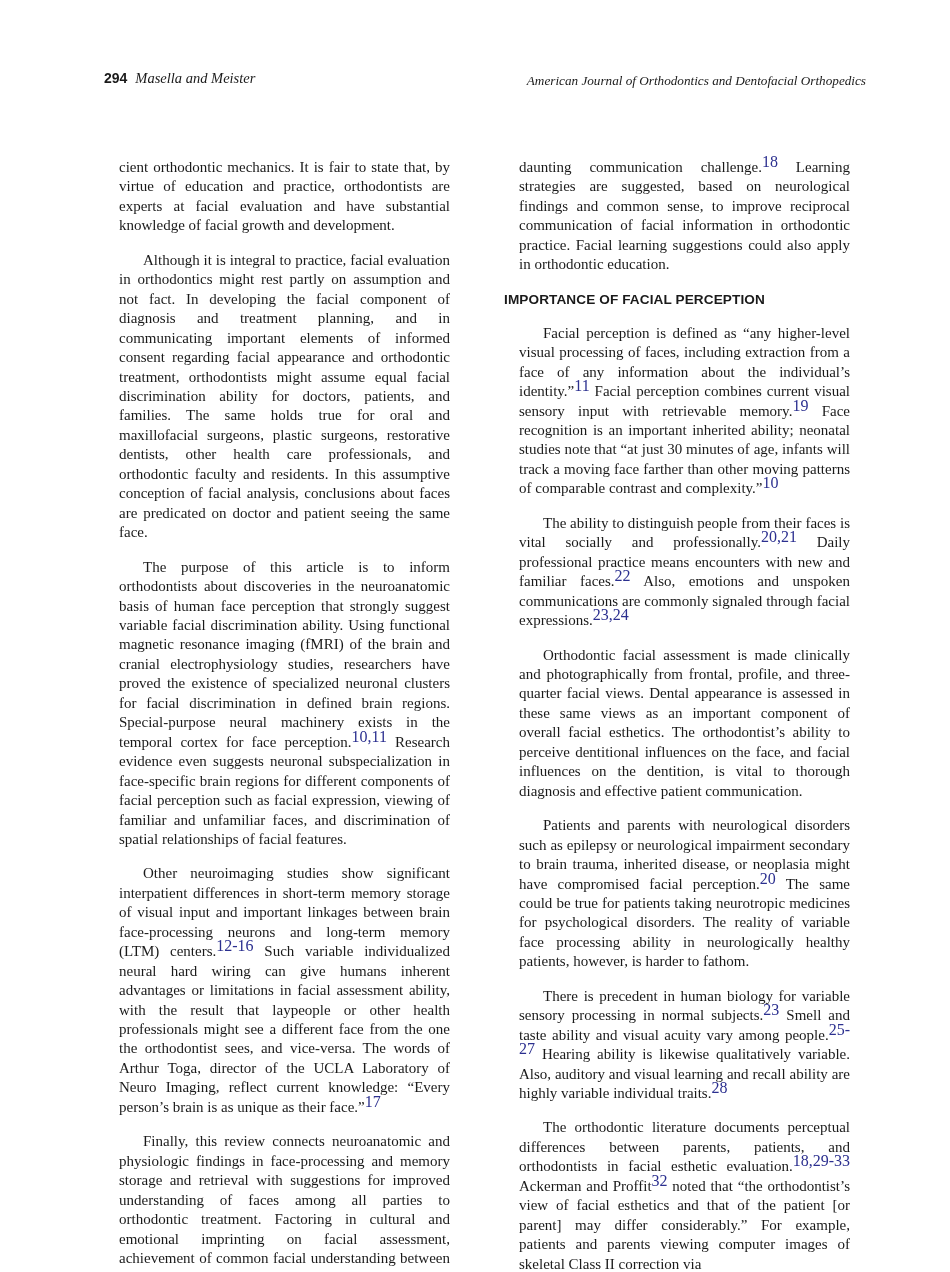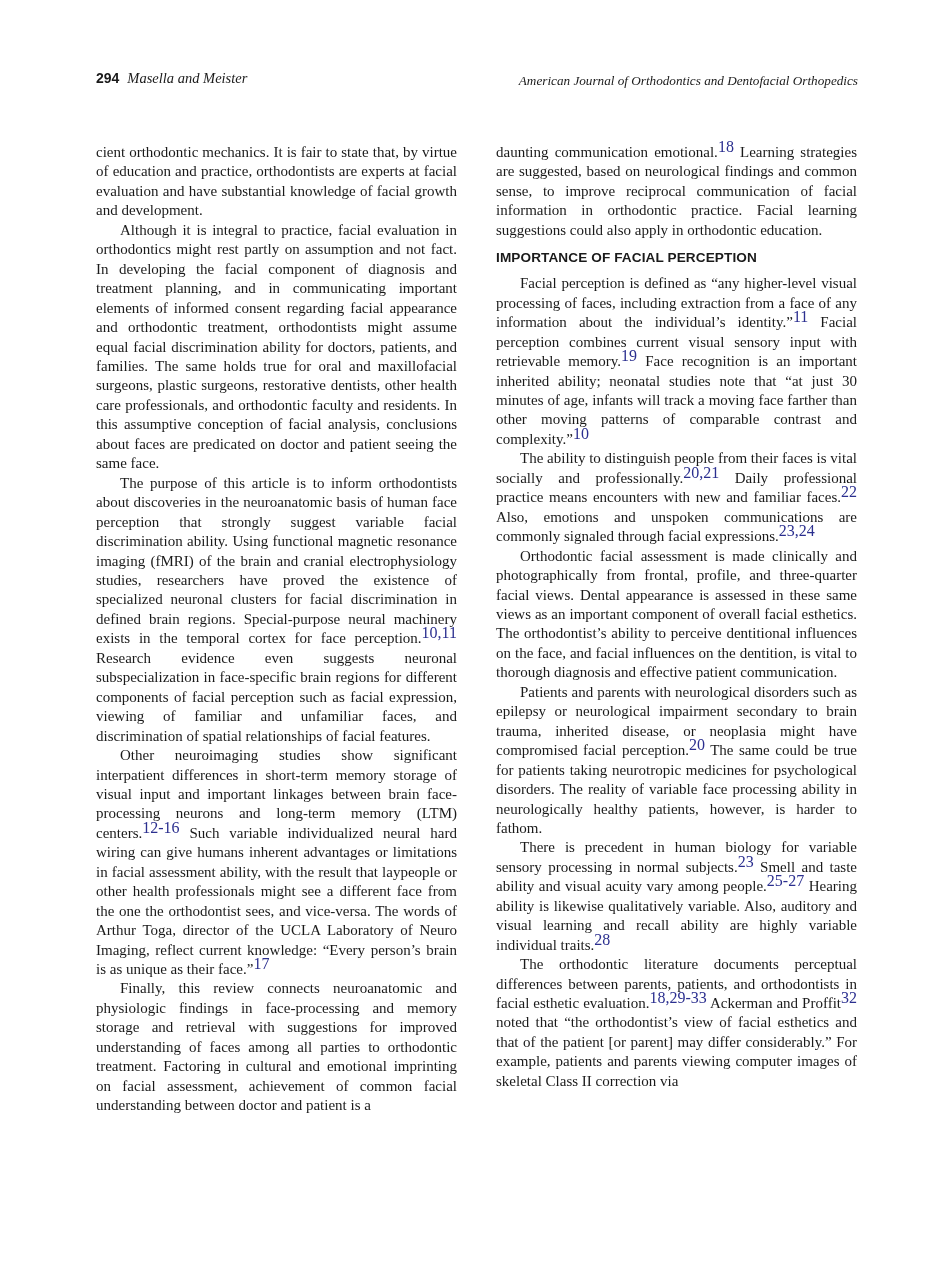--- a/index.html
+++ b/index.html
@@ -1,26 +1,26 @@
 <!DOCTYPE html>
 <html><head>
 <meta charset="utf-8">
 <style>
   html, body { margin: 0; padding: 0; background: #ffffff; }
   body { width: 950px; height: 1272px; position: relative; overflow: hidden; color: #1a1a1a; }
-  .page { position: absolute; left: 0; top: 0; width: 857px; height: 1272px; }
+  .page { position: absolute; left: 8px; top: 0; width: 857px; height: 1272px; }
   .running-head { position: absolute; top: 70px; left: 96px; width: 762px; font-family: "Liberation Serif", serif; }
   .rh-left { position: absolute; left: 0; top: 0; font-size: 14.5px; }
   .page-num { font-family: "Liberation Sans", sans-serif; font-weight: bold; font-size: 14px; margin-right: 8px; }
   .authors { font-style: italic; font-size: 14.5px; }
   .rh-right { position: absolute; right: 0; top: 2px; text-align: right; font-style: italic; font-size: 13.2px; line-height: 18px; margin-left: 44px; }
   .col { position: absolute; top: 143px; width: 361px; font-family: "Liberation Serif", serif; font-size: 15px; line-height: 19.45px; text-align: justify; hyphens: none; }
   .col-left { left: 96px; }
   .col-right { left: 496px; }
-  .col p { margin: 0; }
+  .col p { margin: 15px; }
   .col p.indent { text-indent: 24px; }
   .col h2 { font-family: "Liberation Sans", sans-serif; font-weight: bold; font-size: 13.6px; margin: 8px 0 7px 0; letter-spacing: 0.1px; line-height: 19px; text-align: left; }
   sup.cite { color: #2b2f8f; font-size: 16px; line-height: 0; vertical-align: 5px; }
 </style>
 </head>
 <body>
 
 <div class="page">
 
   <div class="running-head">
@@ -34,21 +34,21 @@
 
   <div class="col col-left">
     <p>cient orthodontic mechanics. It is fair to state that, by virtue of education and practice, orthodontists are experts at facial evaluation and have substantial knowledge of facial growth and development.</p>
     <p class="indent">Although it is integral to practice, facial evaluation in orthodontics might rest partly on assumption and not fact. In developing the facial component of diagnosis and treatment planning, and in communicating important elements of informed consent regarding facial appearance and orthodontic treatment, orthodontists might assume equal facial discrimination ability for doctors, patients, and families. The same holds true for oral and maxillofacial surgeons, plastic surgeons, restorative dentists, other health care professionals, and orthodontic faculty and residents. In this assumptive conception of facial analysis, conclusions about faces are predicated on doctor and patient seeing the same face.</p>
     <p class="indent"><span>The purpose of this article is to inform orthodontists about discoveries in the neuroanatomic basis of human face perception that strongly suggest variable facial discrimination ability. Using functional magnetic resonance imaging (fMRI) of the brain and cranial electrophysiology studies, researchers have proved the existence of specialized neuronal clusters for facial discrimination in defined brain regions. Special-purpose neural machinery exists in the temporal cortex for face perception.</span><sup class="cite">10,11</sup><span> Research evidence even suggests neuronal subspecialization in face-specific brain regions for different components of facial perception such as facial expression, viewing of familiar and unfamiliar faces, and discrimination of spatial relationships of facial features.</span></p>
     <p class="indent"><span>Other neuroimaging studies show significant interpatient differences in short-term memory storage of visual input and important linkages between brain face-processing neurons and long-term memory (LTM) centers.</span><sup class="cite">12-16</sup><span> Such variable individualized neural hard wiring can give humans inherent advantages or limitations in facial assessment ability, with the result that laypeople or other health professionals might see a different face from the one the orthodontist sees, and vice-versa. The words of Arthur Toga, director of the UCLA Laboratory of Neuro Imaging, reflect current knowledge: “Every person’s brain is as unique as their face.”</span><sup class="cite">17</sup></p>
     <p class="indent">Finally, this review connects neuroanatomic and physiologic findings in face-processing and memory storage and retrieval with suggestions for improved understanding of faces among all parties to orthodontic treatment. Factoring in cultural and emotional imprinting on facial assessment, achievement of common facial understanding between doctor and patient is a</p>
   </div>
 
   <div class="col col-right">
-    <p><span>daunting communication emotional.</span><sup class="cite">18</sup><span> Learning strategies are suggested, based on neurological findings and common sense, to improve reciprocal communication of facial information in orthodontic practice. Facial learning suggestions could also apply in orthodontic education.</span></p>
+    <p><span>daunting communication challenge.</span><sup class="cite">18</sup><span> Learning strategies are suggested, based on neurological findings and common sense, to improve reciprocal communication of facial information in orthodontic practice. Facial learning suggestions could also apply in orthodontic education.</span></p>
 
     <h2>IMPORTANCE OF FACIAL PERCEPTION</h2>
 
     <p class="indent"><span>Facial perception is defined as “any higher-level visual processing of faces, including extraction from a face of any information about the individual’s identity.”</span><sup class="cite">11</sup><span> Facial perception combines current visual sensory input with retrievable memory.</span><sup class="cite">19</sup><span> Face recognition is an important inherited ability; neonatal studies note that “at just 30 minutes of age, infants will track a moving face farther than other moving patterns of comparable contrast and complexity.”</span><sup class="cite">10</sup></p>
     <p class="indent"><span>The ability to distinguish people from their faces is vital socially and professionally.</span><sup class="cite">20,21</sup><span> Daily professional practice means encounters with new and familiar faces.</span><sup class="cite">22</sup><span> Also, emotions and unspoken communications are commonly signaled through facial expressions.</span><sup class="cite">23,24</sup></p>
     <p class="indent">Orthodontic facial assessment is made clinically and photographically from frontal, profile, and three-quarter facial views. Dental appearance is assessed in these same views as an important component of overall facial esthetics. The orthodontist’s ability to perceive dentitional influences on the face, and facial influences on the dentition, is vital to thorough diagnosis and effective patient communication.</p>
 
 
     <p class="indent"><span>Patients and parents with neurological disorders such as epilepsy or neurological impairment secondary to brain trauma, inherited disease, or neoplasia might have compromised facial perception.</span><sup class="cite">20</sup><span> The same could be true for patients taking neurotropic medicines for psychological disorders. The reality of variable face processing ability in neurologically healthy patients, however, is harder to fathom.</span></p>
     <p class="indent"><span>There is precedent in human biology for variable sensory processing in normal subjects.</span><sup class="cite">23</sup><span> Smell and taste ability and visual acuity vary among people.</span><sup class="cite">25-27</sup><span> Hearing ability is likewise qualitatively variable. Also, auditory and visual learning and recall ability are highly variable individual traits.</span><sup class="cite">28</sup></p>

